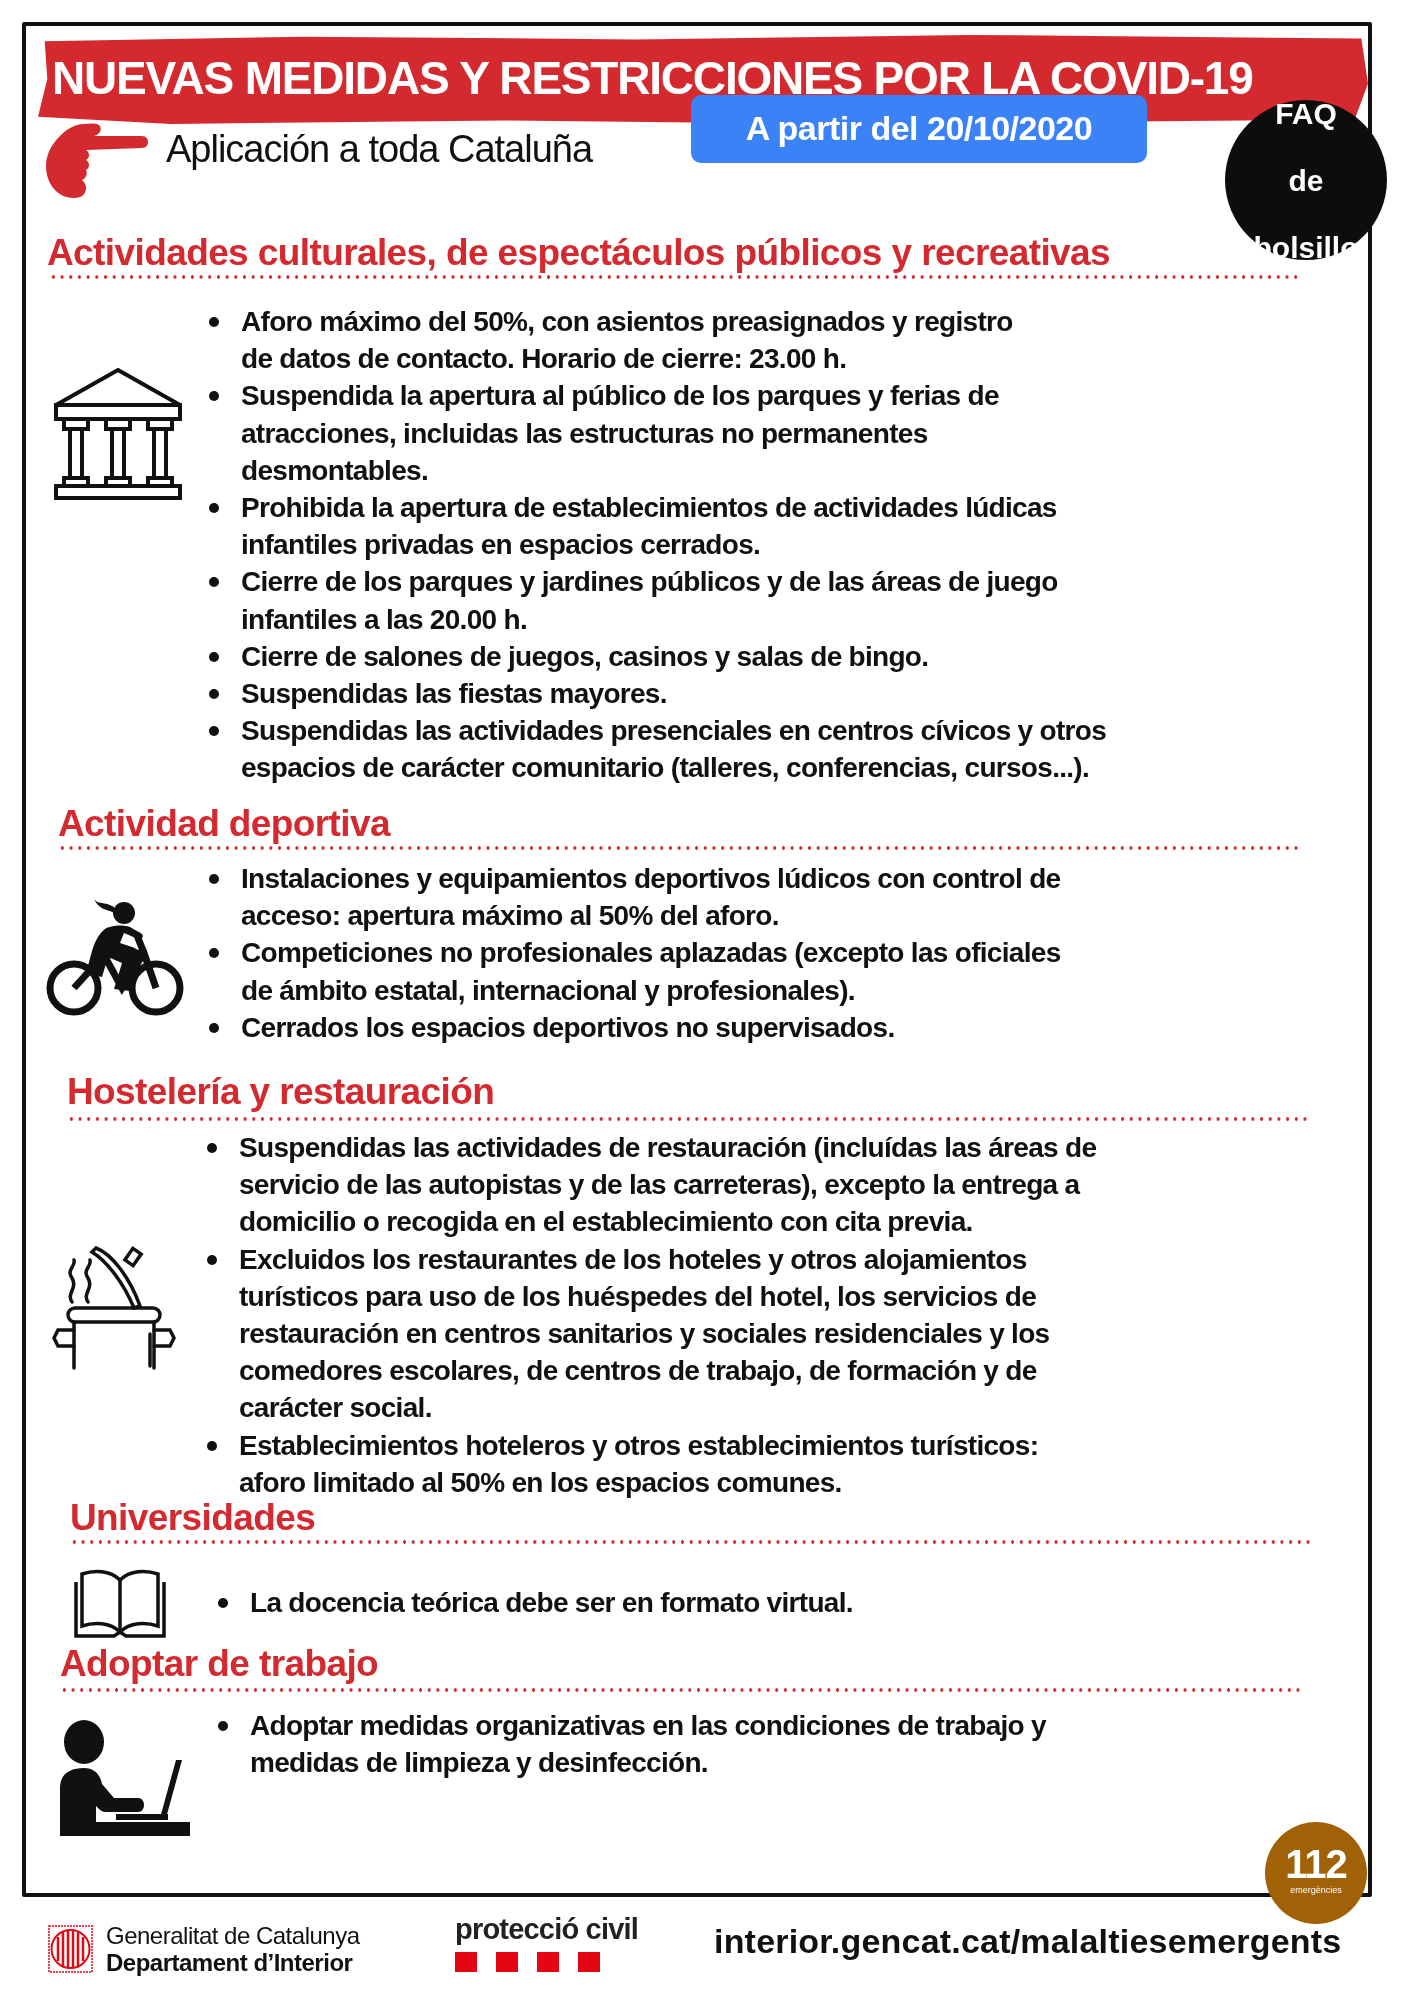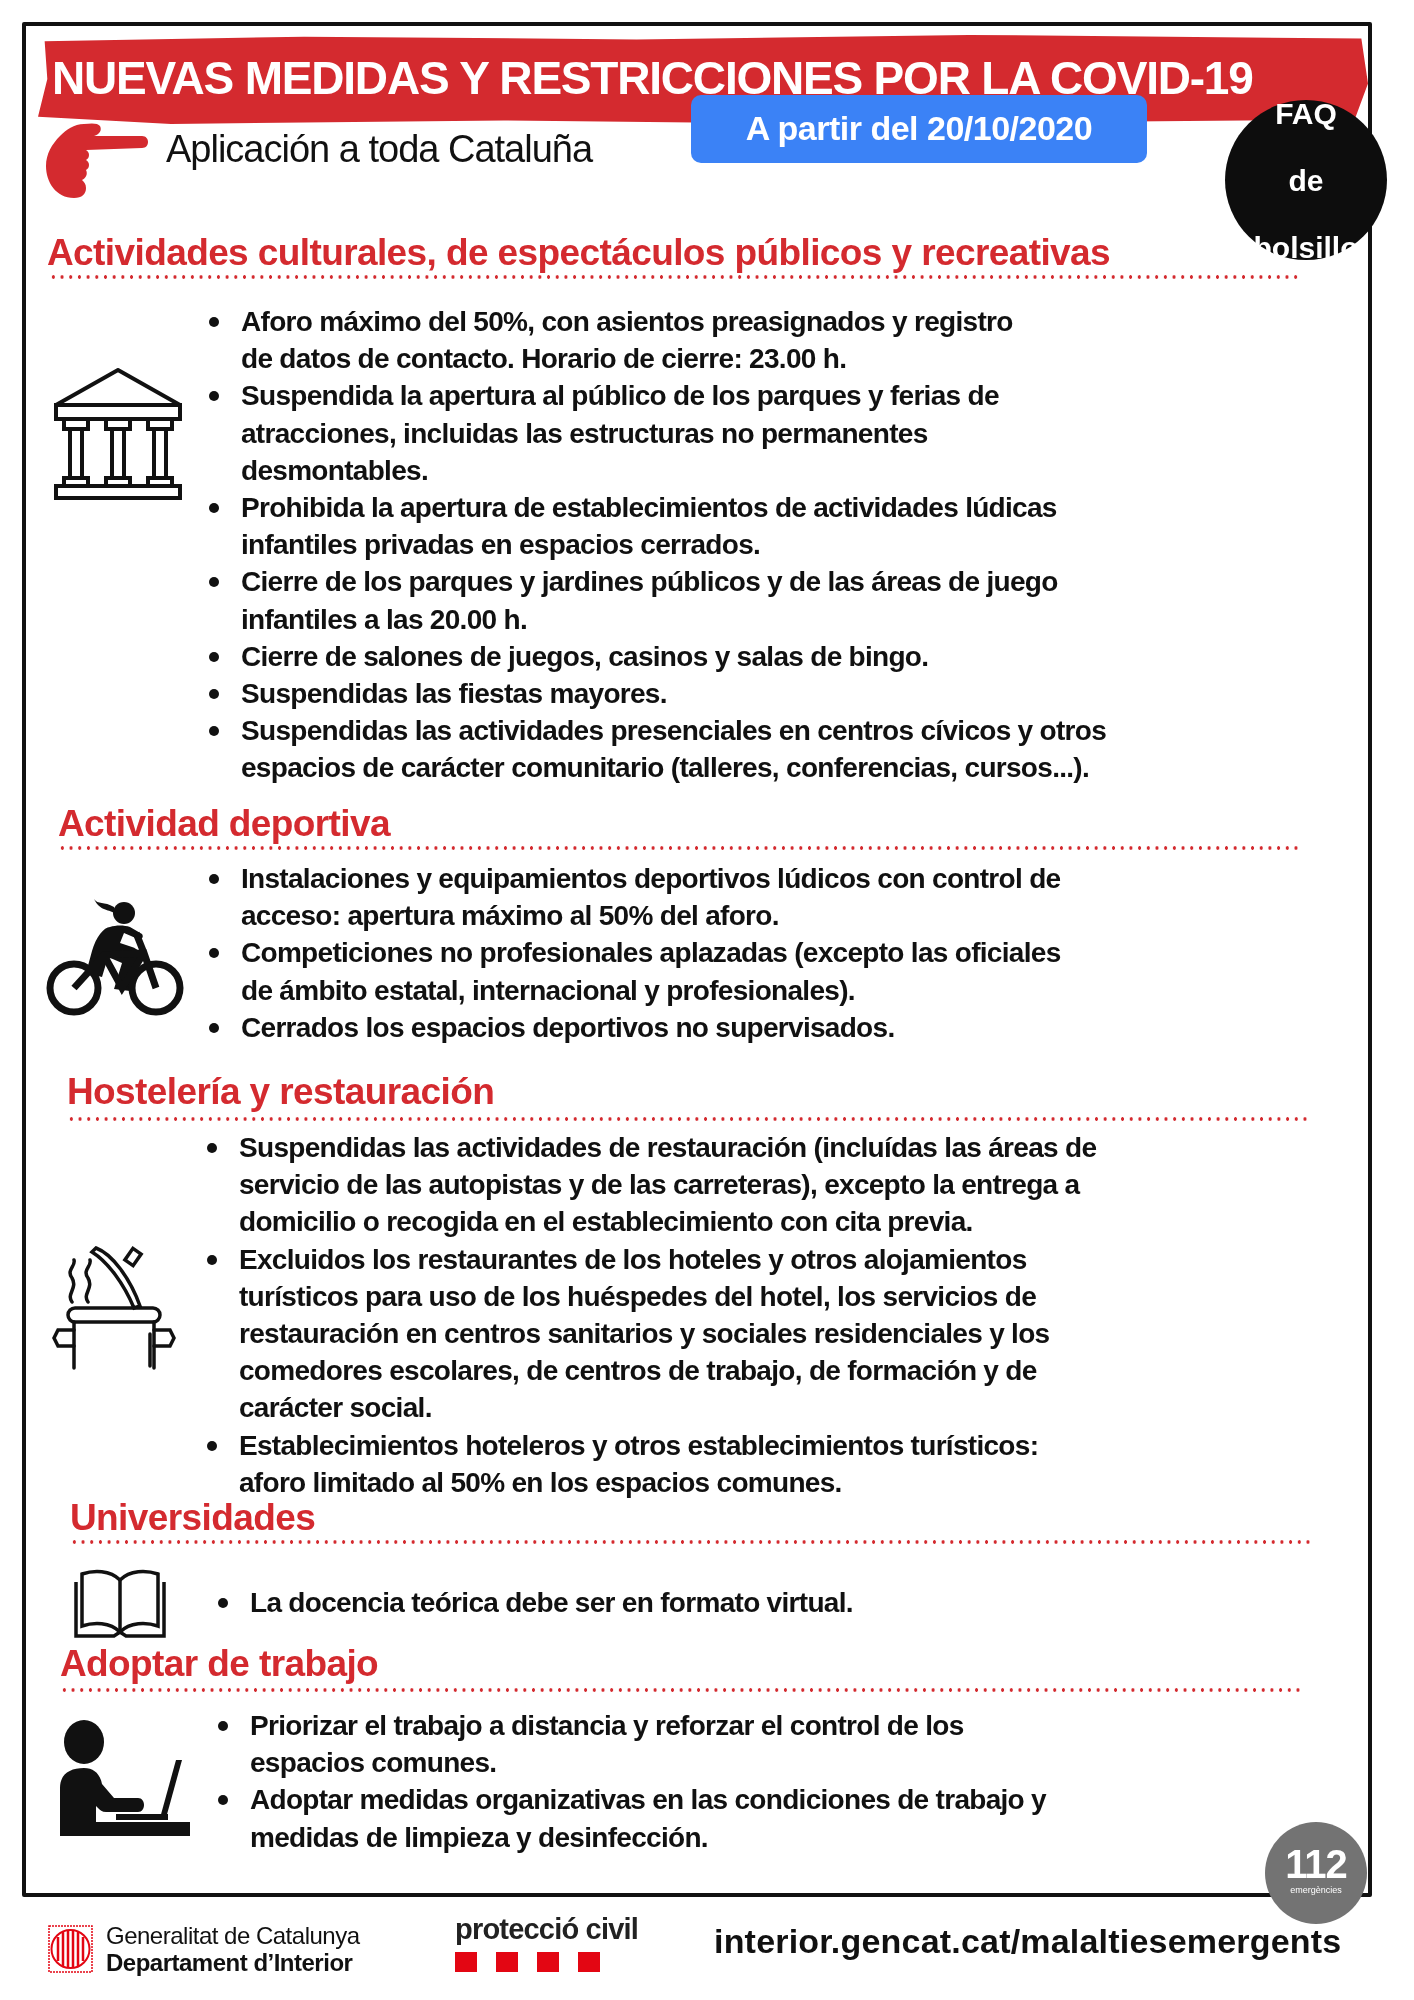--- a/index.html
+++ b/index.html
@@ -62,21 +62,21 @@
   }
   .bullets li::before {
     content: ""; position: absolute; left: 0; top: 14px; width: 10px; height: 10px;
     border-radius: 50%; background: #111;
   }
 
   .icon { position: absolute; }
 
   .circle-112 {
     position: absolute; left: 1265px; top: 1822px; width: 102px; height: 102px;
-    background: #737373; border-radius: 50%; color: #fff; text-align: center;
+    background: #a16207; border-radius: 50%; color: #fff; text-align: center;
   }
   .circle-112 .num { font-weight: bold; font-size: 40px; line-height: 40px; margin-top: 22px; letter-spacing: -1px; }
   .circle-112 .sub { font-size: 9px; line-height: 12px; }
 
   .footer-gen-logo { position: absolute; left: 48px; top: 1925px; width: 45px; height: 48px; }
   .footer-gen-text { position: absolute; left: 106px; top: 1922px; font-size: 24px; line-height: 27px; white-space: nowrap; letter-spacing: -0.5px; }
   .footer-gen-text .l2 { font-weight: bold; }
   .footer-pc { position: absolute; left: 455px; top: 1913px; }
   .footer-pc .pc-text { font-weight: bold; font-size: 29px; line-height: 32px; letter-spacing: -0.8px; color: #222; white-space: nowrap; }
   .footer-pc .squares { display: flex; gap: 19px; margin-top: 7px; }
@@ -211,22 +211,20 @@
 <svg class="icon" style="left:56px; top:1718px; width:134px; height:120px;" viewBox="0 0 134 120">
   <g fill="#111">
     <ellipse cx="28" cy="24" rx="20" ry="22"></ellipse>
     <path d="M4 70 C4 56 14 50 28 50 C38 50 44 56 46 66 L58 80 L82 80 C90 80 90 94 82 94 L50 94 C46 94 44 92 42 90 L40 88 L40 104 L134 104 L134 118 L4 118 Z"></path>
     <path d="M120 42 L126 42 L110 100 L104 100 Z"></path>
     <rect x="60" y="96" width="52" height="6"></rect>
   </g>
 </svg>
 
 <ul class="bullets" style="left:218px; top:1707px; width:1150px;">
-  <li>Priorizar el trabajo a distancia y reforzar el control de los
-espacios comunes.</li>
   <li>Adoptar medidas organizativas en las condiciones de trabajo y
 medidas de limpieza y desinfección.</li>
 </ul>
 
 <div class="circle-112">
   <div class="num">112</div>
   <div class="sub">emergències</div>
 </div>
 
 <svg class="footer-gen-logo" viewBox="0 0 45 48">

